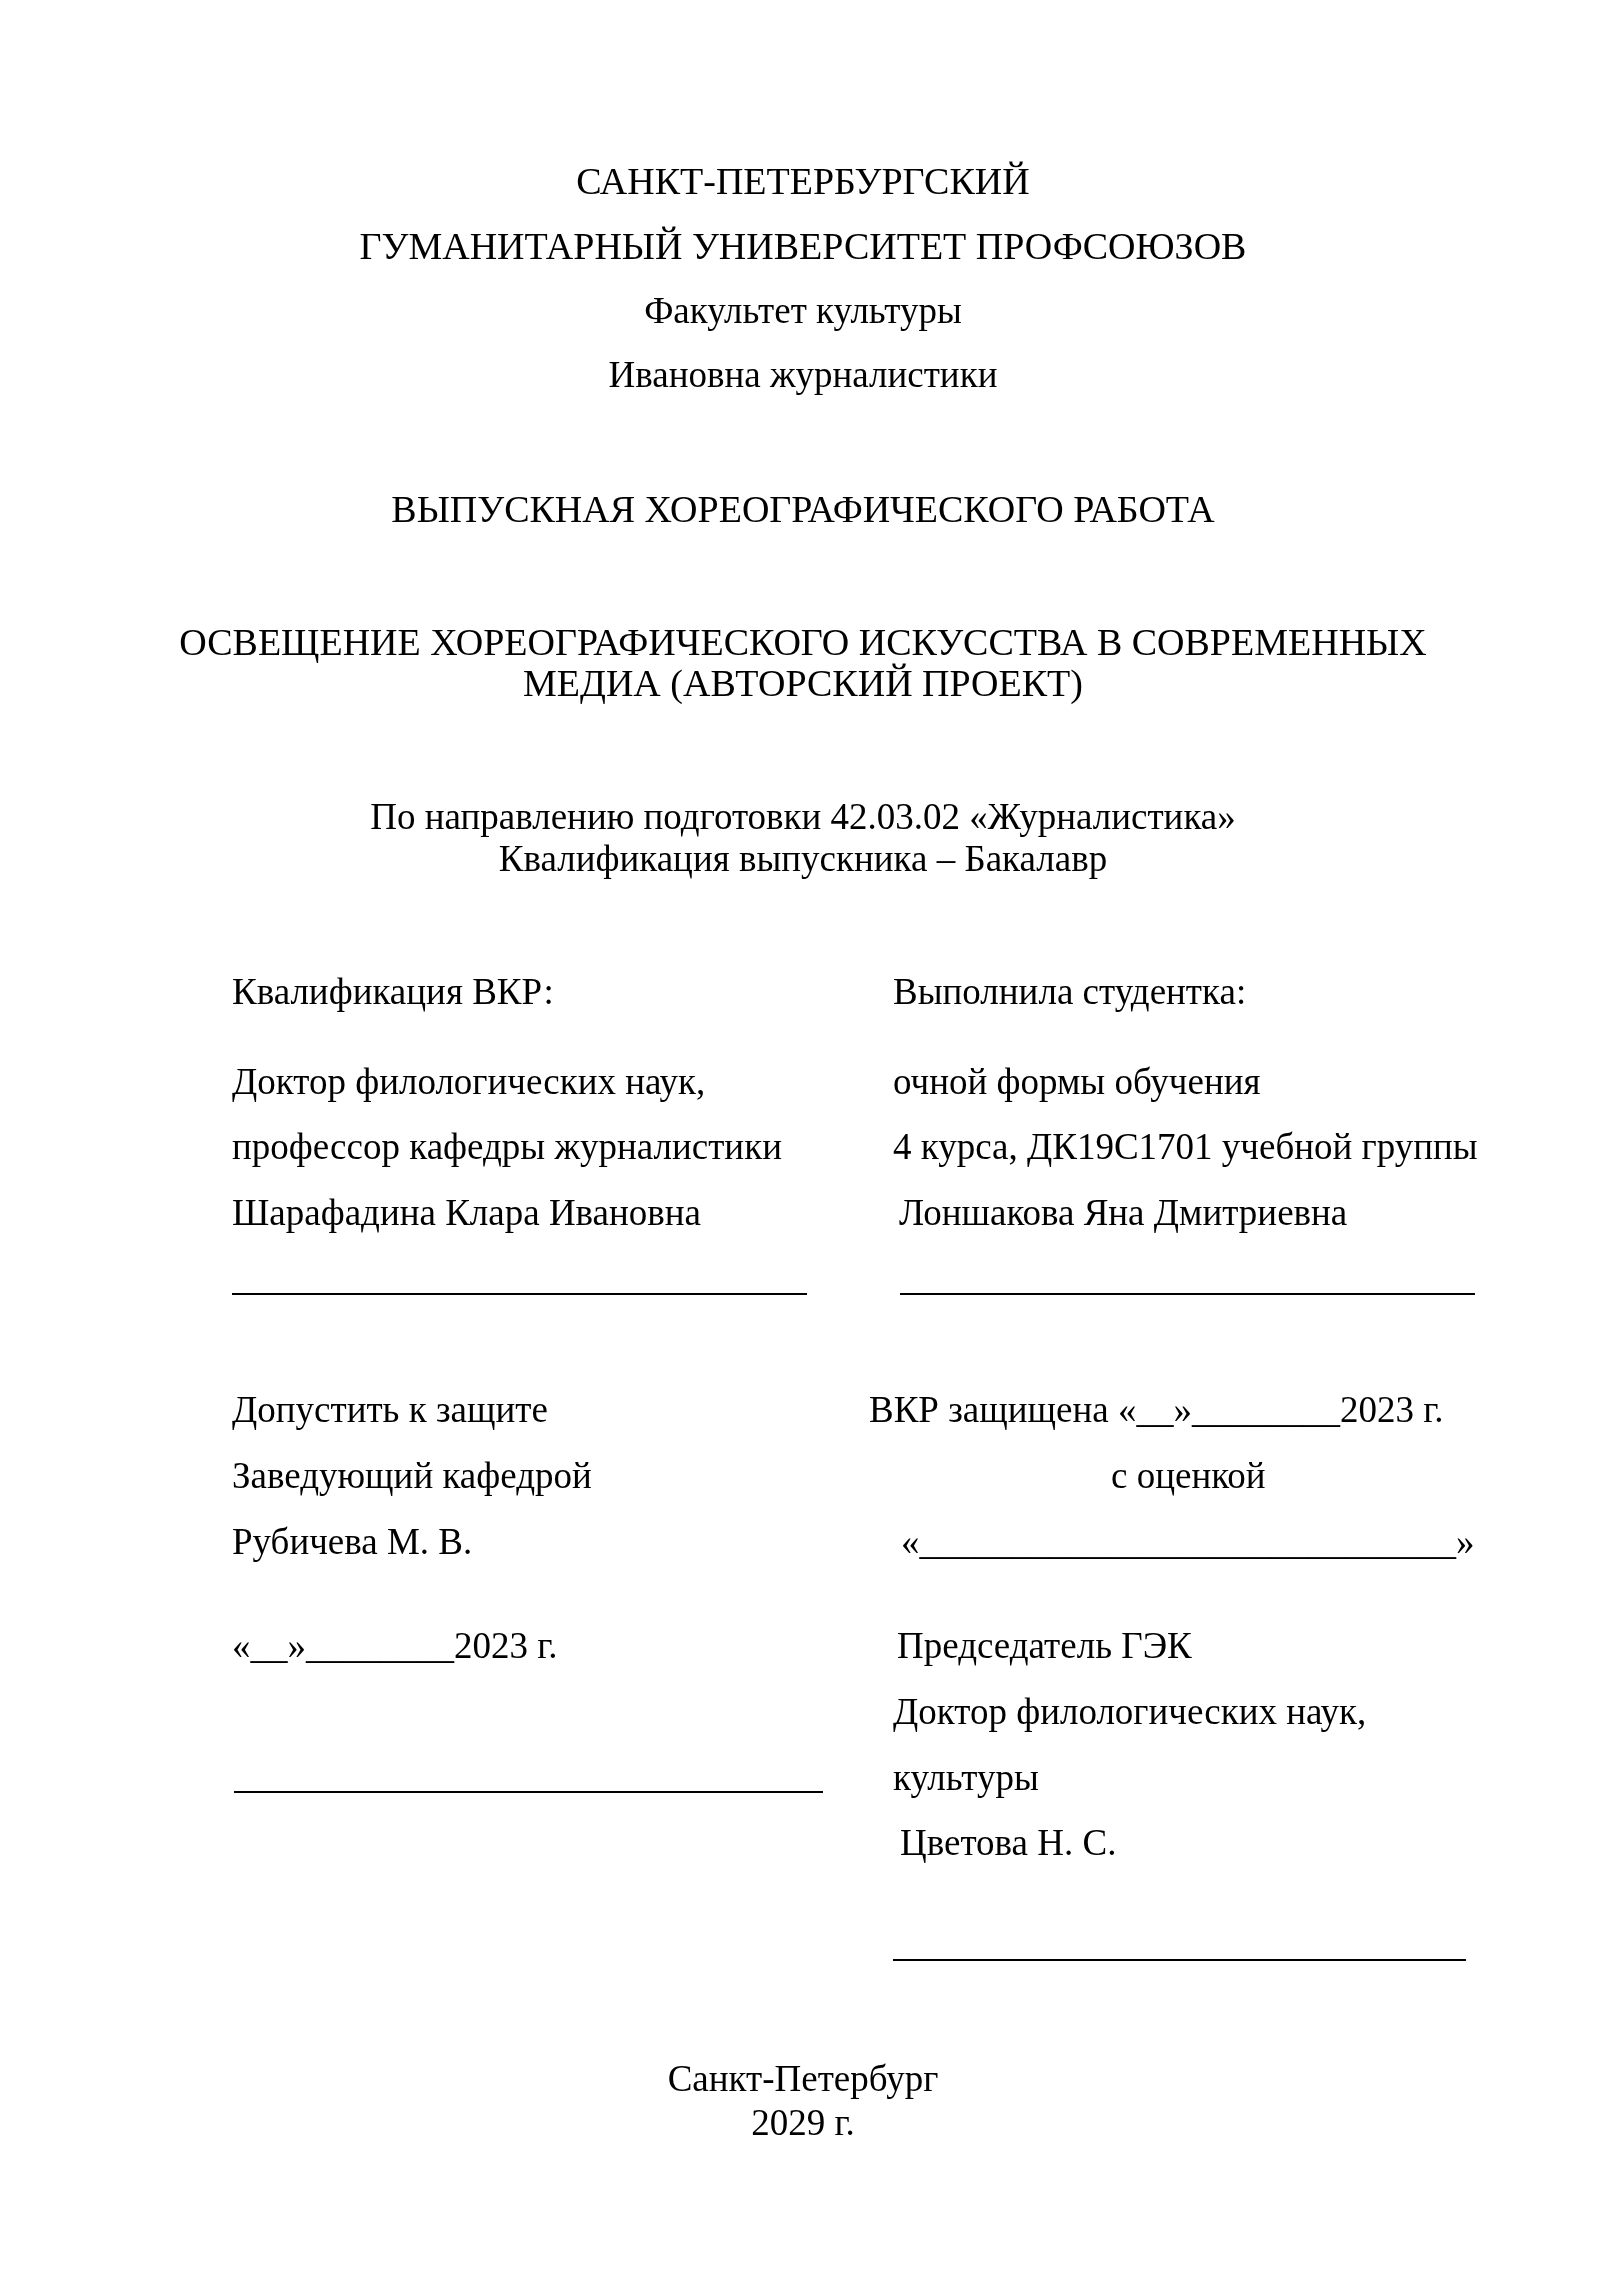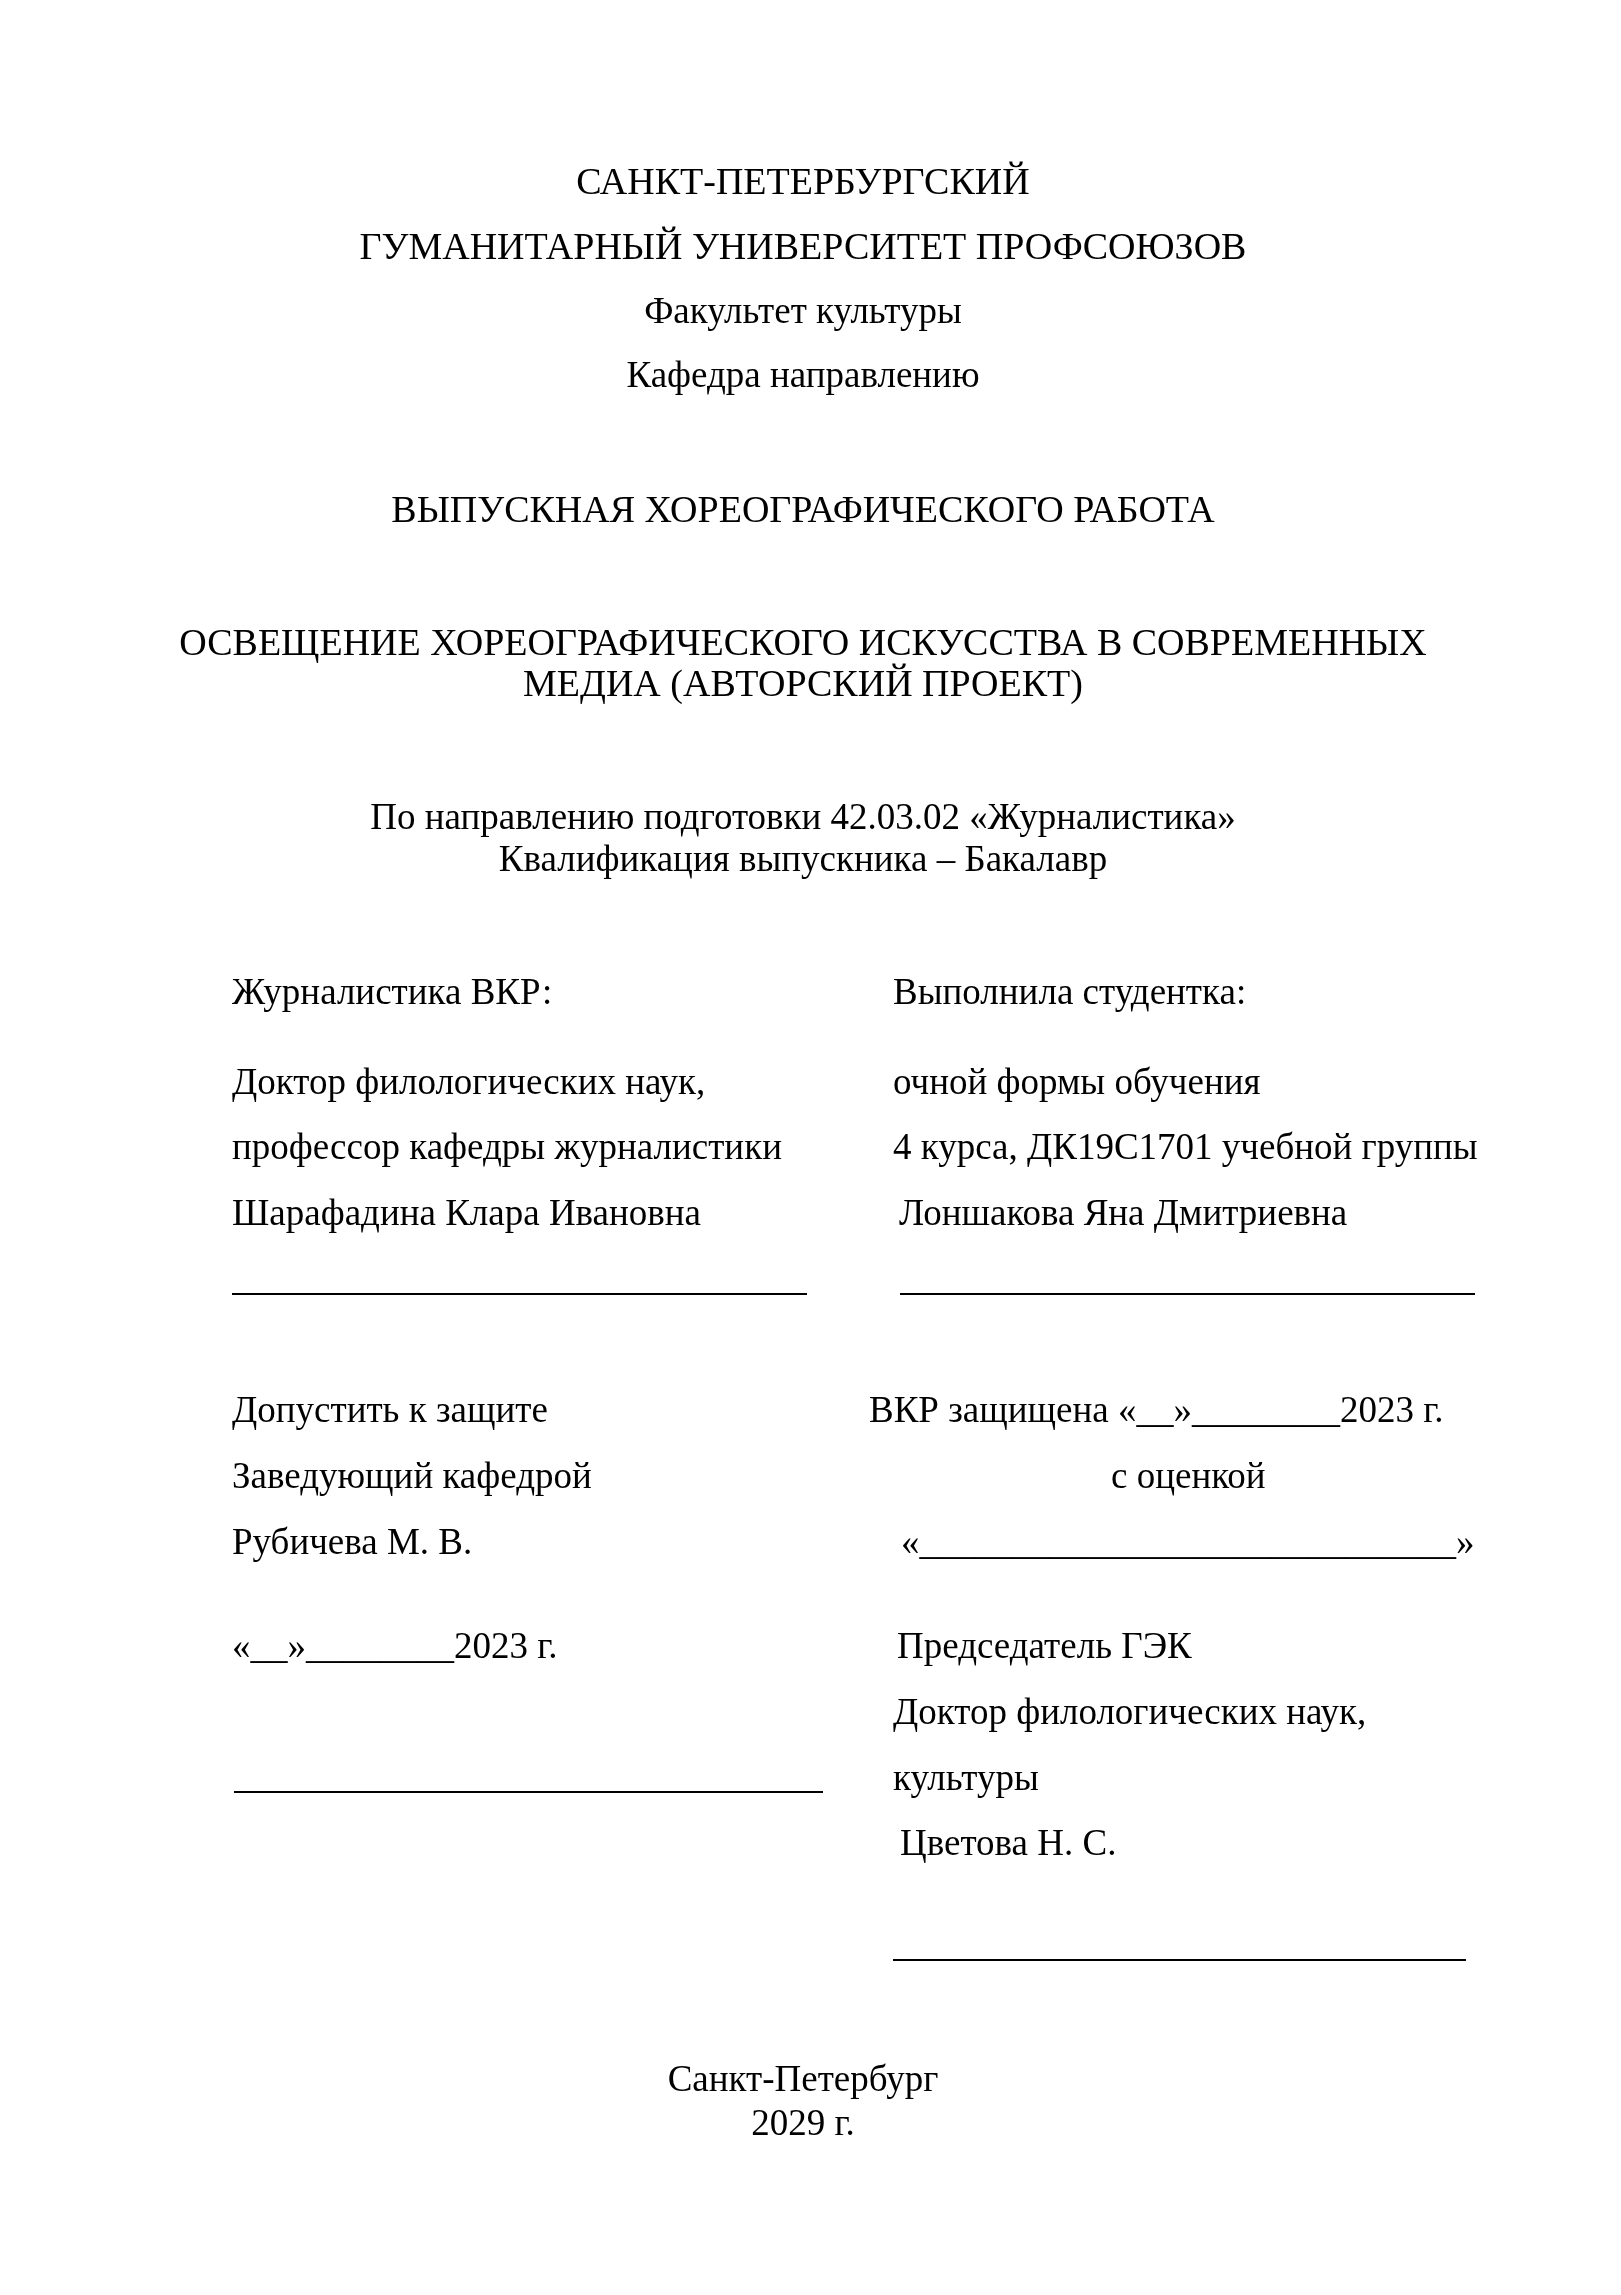--- a/index.html
+++ b/index.html
@@ -11,31 +11,31 @@
   .line { position: absolute; height: 2.4px; background: #000; }
   .l { left: 232px; }
   .r { left: 893px; }
 </style>
 </head>
 <body>
 
 <div class="t c big" style="top:162px">САНКТ-ПЕТЕРБУРГСКИЙ</div>
 <div class="t c big" style="top:227px">ГУМАНИТАРНЫЙ УНИВЕРСИТЕТ ПРОФСОЮЗОВ</div>
 <div class="t c" style="top:292px">Факультет культуры</div>
-<div class="t c" style="top:356px">Кафедра направлению</div>
+<div class="t c" style="top:356px">Ивановна журналистики</div>
 
 <div class="t c big" style="top:490px">ВЫПУСКНАЯ ХОРЕОГРАФИЧЕСКОГО РАБОТА</div>
 
 <div class="t c big" style="top:623px">ОСВЕЩЕНИЕ ХОРЕОГРАФИЧЕСКОГО ИСКУССТВА В СОВРЕМЕННЫХ</div>
 <div class="t c big" style="top:664px">МЕДИА (АВТОРСКИЙ ПРОЕКТ)</div>
 
 <div class="t c" style="top:798px">По направлению подготовки 42.03.02 «Журналистика»</div>
 <div class="t c" style="top:840px">Квалификация выпускника – Бакалавр</div>
 
-<div class="t l" style="top:973px">Журналистика ВКР:</div>
+<div class="t l" style="top:973px">Квалификация ВКР:</div>
 <div class="t l" style="top:1063px">Доктор филологических наук,</div>
 <div class="t l" style="top:1128px">профессор кафедры журналистики</div>
 <div class="t l" style="top:1194px">Шарафадина Клара Ивановна</div>
 <div class="line" style="left:232px; width:575px; top:1293px"></div>
 
 <div class="t r" style="top:973px">Выполнила студентка:</div>
 <div class="t r" style="top:1063px">очной формы обучения</div>
 <div class="t r" style="top:1128px">4 курса, ДК19С1701 учебной группы</div>
 <div class="t" style="left:899px; top:1194px">Лоншакова Яна Дмитриевна</div>
 <div class="line" style="left:900px; width:575px; top:1293px"></div>

